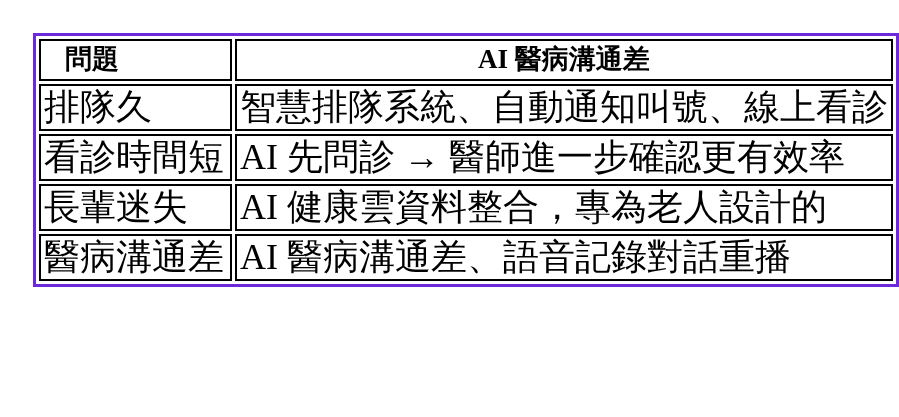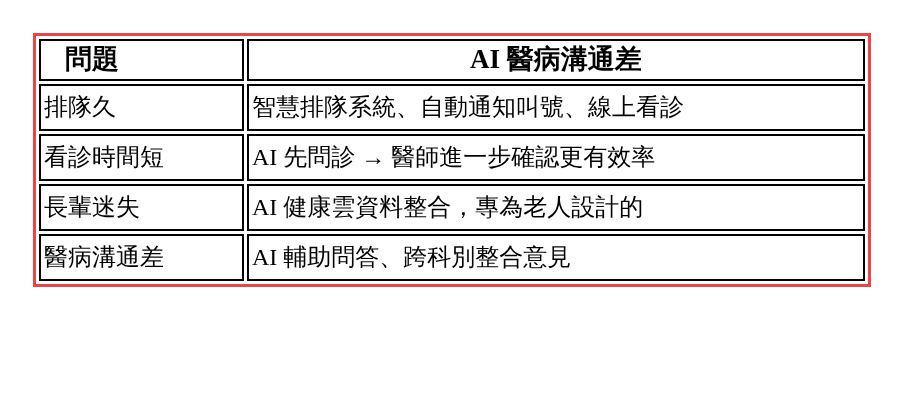--- a/index.html
+++ b/index.html
@@ -18,31 +18,31 @@
     height: 417px;
     background: #ffffff;
     overflow: hidden;
   }
   table.doc-table {
     position: absolute;
     left: 33px;
     top: 33px;
     border-collapse: separate;
     border-spacing: 3px;
-    border: 3px solid #ef4444;
+    border: 3px solid #6d28d9;
     background: #ffffff;
     table-layout: fixed;
   }
   col.c1 { width: 205px; }
   col.c2 { width: 618px; }
   th, td {
     border: 2px solid #000000;
     color: #000000;
     background: #ffffff;
-    font-size: 24px;
+    font-size: 36px;
     line-height: 1.15;
     white-space: nowrap;
     overflow: hidden;
     vertical-align: middle;
     padding: 0 3px;
   }
   th {
     font-weight: bold;
     font-size: 27px;
     height: 38px;
@@ -85,17 +85,17 @@
       <tr>
         <td>看診時間短</td>
         <td>AI 先問診 → 醫師進一步確認更有效率</td>
       </tr>
       <tr>
         <td>長輩迷失</td>
         <td>AI 健康雲資料整合，專為老人設計的</td>
       </tr>
       <tr>
         <td>醫病溝通差</td>
-        <td>AI 輔助問答、跨科別整合意見</td>
+        <td>AI 醫病溝通差、語音記錄對話重播</td>
       </tr>
     </tbody>
   </table>
 </div>
 
 </body></html>

